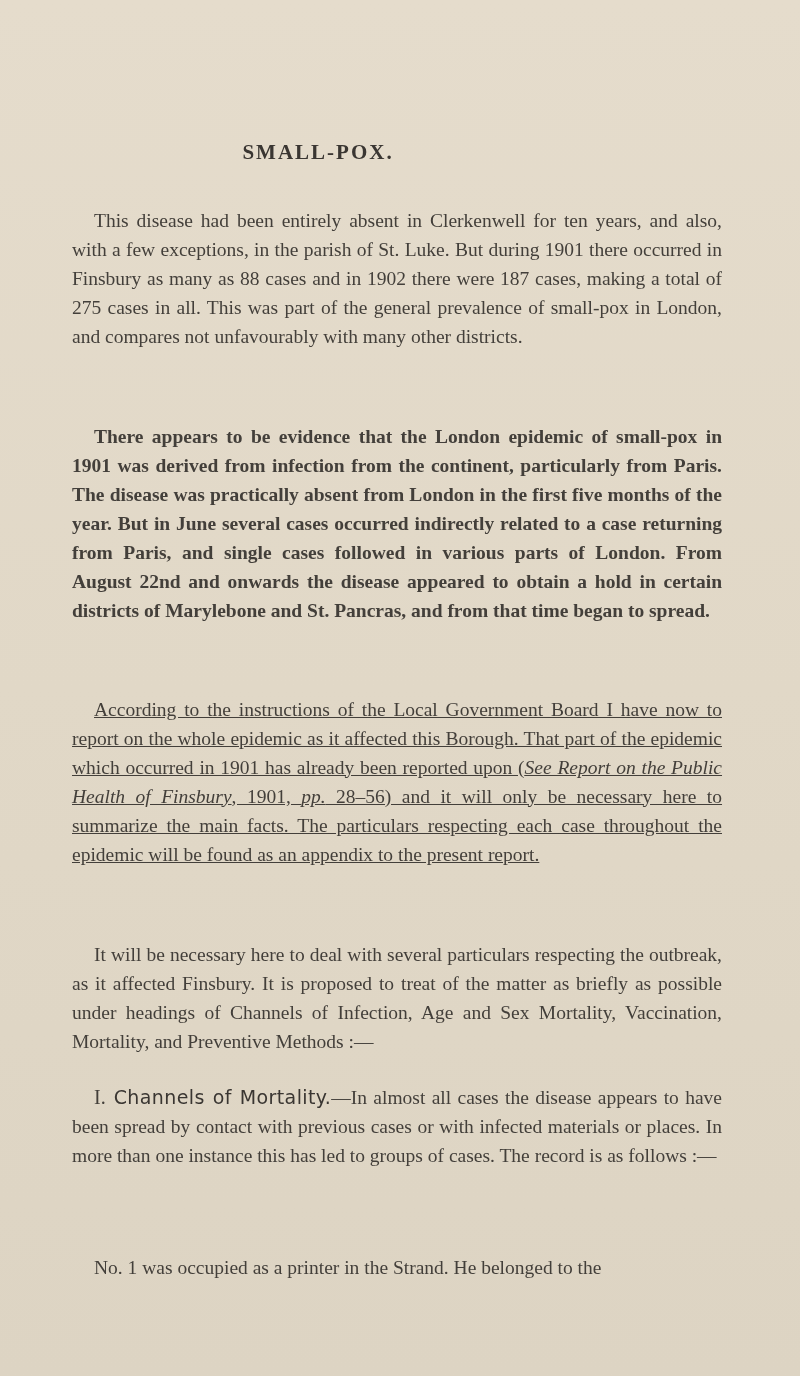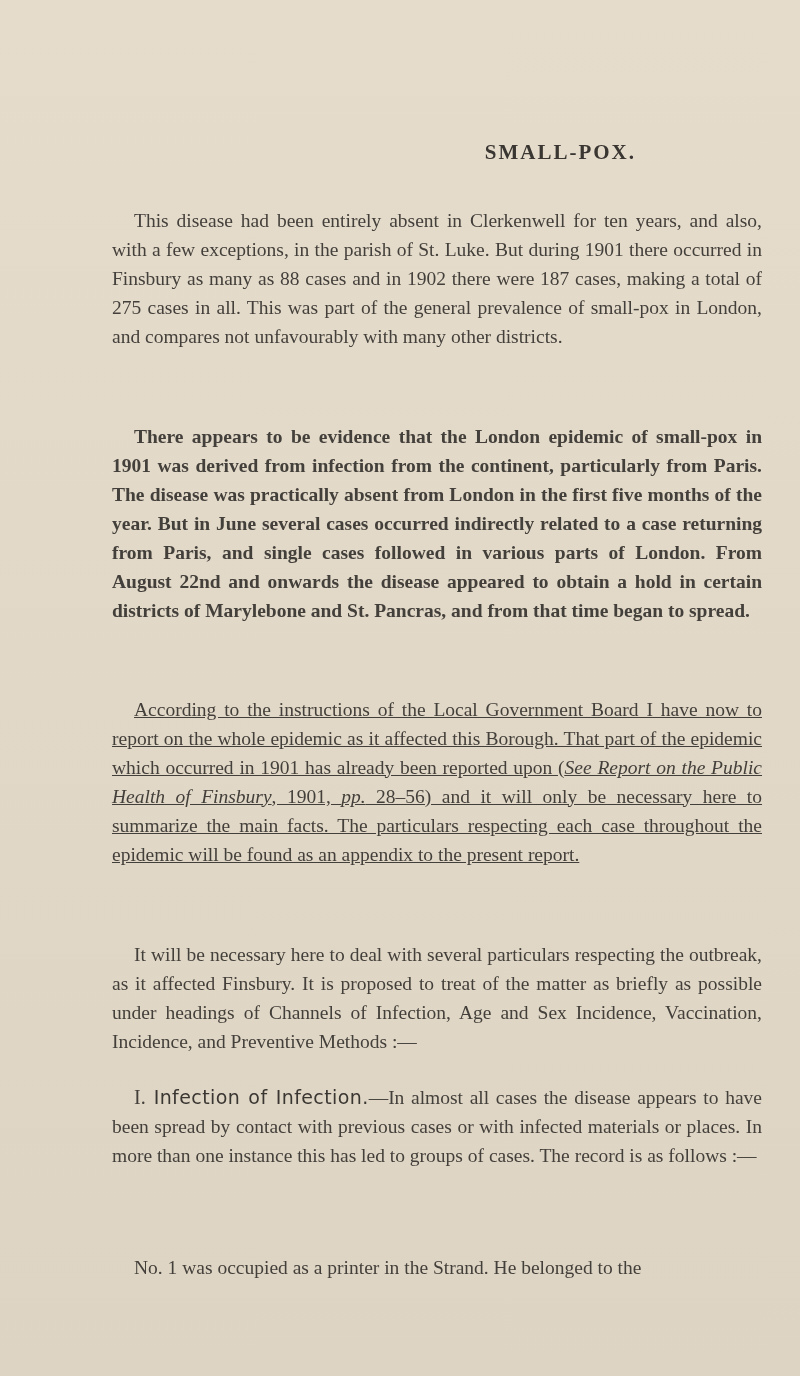--- a/index.html
+++ b/index.html
@@ -32,38 +32,37 @@
       font-size: 20px;
       letter-spacing: 0.5px;
       color: #3a3632;
       padding-left: 30px;
     }
     .section-title {
       position: absolute;
       top: 140px;
       left: 0;
       width: 636px;
-      text-align: right;
+      text-align: center;
       font-family: "Liberation Serif", serif;
       font-weight: bold;
       font-size: 21px;
       letter-spacing: 2px;
       color: #3a3632;
     }
     .body-text {
       position: absolute;
       left: 72px;
       width: 650px;
       font-family: "Liberation Serif", serif;
       font-size: 19.5px;
       line-height: 29px;
       text-align: justify;
       text-indent: 22px;
       color: #433f3a;
-      margin-left: 40px;
     }
     .p1 { top: 186px; }
     .p2 { top: 402px; font-weight: bold; }
     .p3 { top: 675px; text-decoration: underline; }
     .p4 { top: 920px; }
     .p5 { top: 1063px; }
     .p6 { top: 1233px; }
     .heading-inline {
       font-family: "DejaVu Sans", "Liberation Sans", sans-serif;
       font-size: 19px;
@@ -87,19 +86,19 @@
   <div class="page-number">26</div>
 
   <div class="section-title">SMALL-POX.</div>
 
   <p class="body-text p1">This disease had been entirely absent in Clerkenwell for ten years, and also, with a few exceptions, in the parish of St. Luke. But during 1901 there occurred in Finsbury as many as 88 cases and in 1902 there were 187 cases, making a total of 275 cases in all. This was part of the general prevalence of small-pox in London, and compares not unfavourably with many other districts.</p>
 
   <p class="body-text p2">There appears to be evidence that the London epidemic of small-pox in 1901 was derived from infection from the continent, particularly from Paris. The disease was practically absent from London in the first five months of the year. But in June several cases occurred indirectly related to a case returning from Paris, and single cases followed in various parts of London. From August 22nd and onwards the disease appeared to obtain a hold in certain districts of Marylebone and St. Pancras, and from that time began to spread.</p>
 
   <p class="body-text p3"><span>According to the instructions of the Local Government Board I have now to report on the whole epidemic as it affected this Borough. That part of the epidemic which occurred in 1901 has already been reported upon (</span><em>See Report on the Public Health of Finsbury</em><span>, 1901, </span><em>pp.</em><span> 28–56) and it will only be necessary here to summarize the main facts. The particulars respecting each case throughout the epidemic will be found as an appendix to the present report.</span></p>
 
-  <p class="body-text p4">It will be necessary here to deal with several particulars respecting the outbreak, as it affected Finsbury. It is proposed to treat of the matter as briefly as possible under headings of Channels of Infection, Age and Sex Incidence, Vaccination, Incidence, and Preventive Methods :—</p>
+  <p class="body-text p4">It will be necessary here to deal with several particulars respecting the outbreak, as it affected Finsbury. It is proposed to treat of the matter as briefly as possible under headings of Channels of Infection, Age and Sex Mortality, Vaccination, Mortality, and Preventive Methods :—</p>
 
-  <p class="body-text p5"><span class="heading-num">I.</span><span class="heading-inline">Infection of Infection.</span><span>—In almost all cases the disease appears to have been spread by contact with previous cases or with infected materials or places. In more than one instance this has led to groups of cases. The record is as follows :—</span></p>
+  <p class="body-text p5"><span class="heading-num">I.</span><span class="heading-inline">Channels of Mortality.</span><span>—In almost all cases the disease appears to have been spread by contact with previous cases or with infected materials or places. In more than one instance this has led to groups of cases. The record is as follows :—</span></p>
 
   <p class="body-text p6">No. 1 was occupied as a printer in the Strand. He belonged to the</p>
 
 </div>
 
 </body></html>

